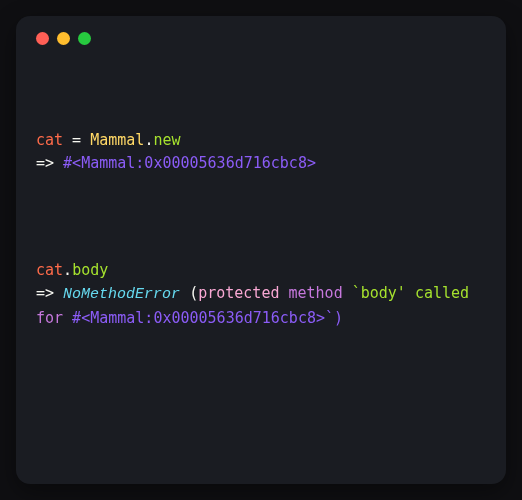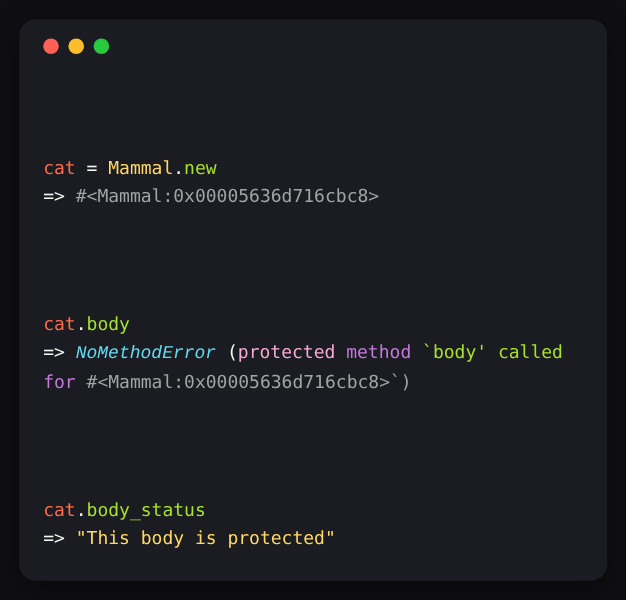--- a/index.html
+++ b/index.html
@@ -34,38 +34,37 @@
   }
   .blk { display: block; margin-bottom: 14px; }
   .t-var   { color: #ff6b4a; }   
   .t-def   { color: #f8f8f2; }   
   .t-class { color: #ffd866; }   
   .t-meth  { color: #a6e22e; }   
   .t-obj   { color: #66d9ef; font-style: italic; font-family: Liberation Mono, monospace; }   
   .t-kw    { color: #c678dd; }   
   .t-kw2   { color: #f9a8d4; }   
   .t-str   { color: #ffd866; }   
-  .t-grey  { color: #a3a3a3; }   
+  .t-grey  { color: #8b5cf6; }   
 </style>
 </head>
 <body>
 
 <div class="window">
   <div class="dots">
     <div class="dot dot-close"></div>
     <div class="dot dot-min"></div>
     <div class="dot dot-max"></div>
   </div>
 
   <div class="code">
 
     <span class="blk"><span class="t-var">cat</span><span class="t-def"> = </span><span class="t-class">Mammal</span><span class="t-def">.</span><span class="t-meth">new</span><br><span class="t-def">=&gt; </span><span class="t-grey">#&lt;Mammal:0x00005636d716cbc8&gt;</span></span>
 
     <span class="blk"><span class="t-var">cat</span><span class="t-def">.</span><span class="t-meth">body</span><br><span class="t-def">=&gt; </span><span class="t-obj">NoMethodError</span><span class="t-def"> (</span><span class="t-kw2">protected</span><span class="t-def"> </span><span class="t-kw">method</span><span class="t-meth"> `body'</span><span class="t-def"> </span><span class="t-meth">called </span><span class="t-kw">for</span><span class="t-grey"> #&lt;Mammal:0x00005636d716cbc8&gt;`)</span></span>
 
-    <span class="blk"><span class="t-var">cat</span><span class="t-def">.</span><span class="t-meth">body_status</span><br><span class="t-def">=&gt; </span><span class="t-str">"This body is protected"</span></span>
 
     
 
     
 
   </div>
 </div>
 
 </body></html>

